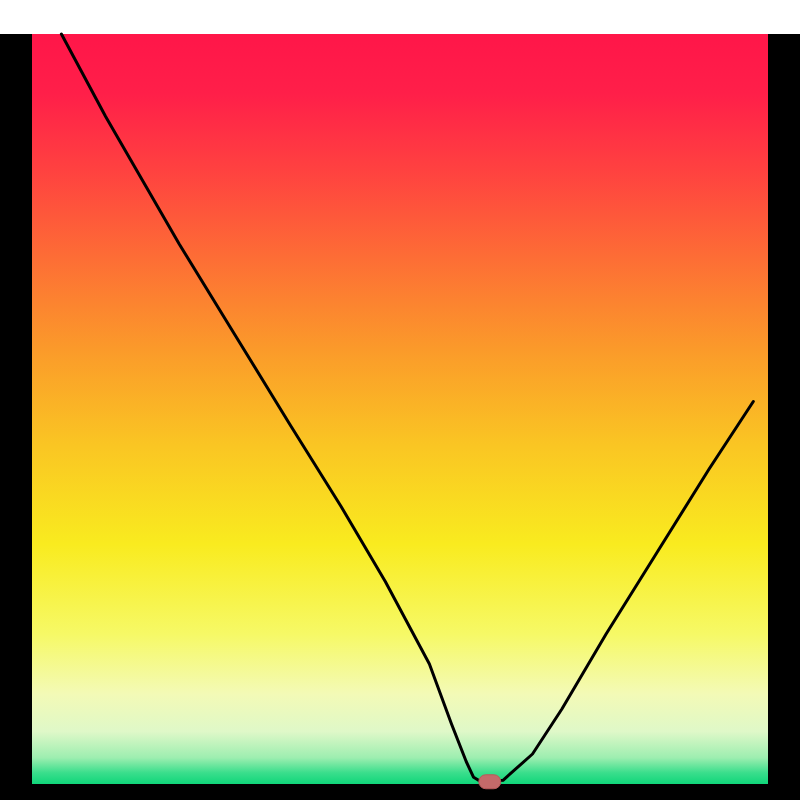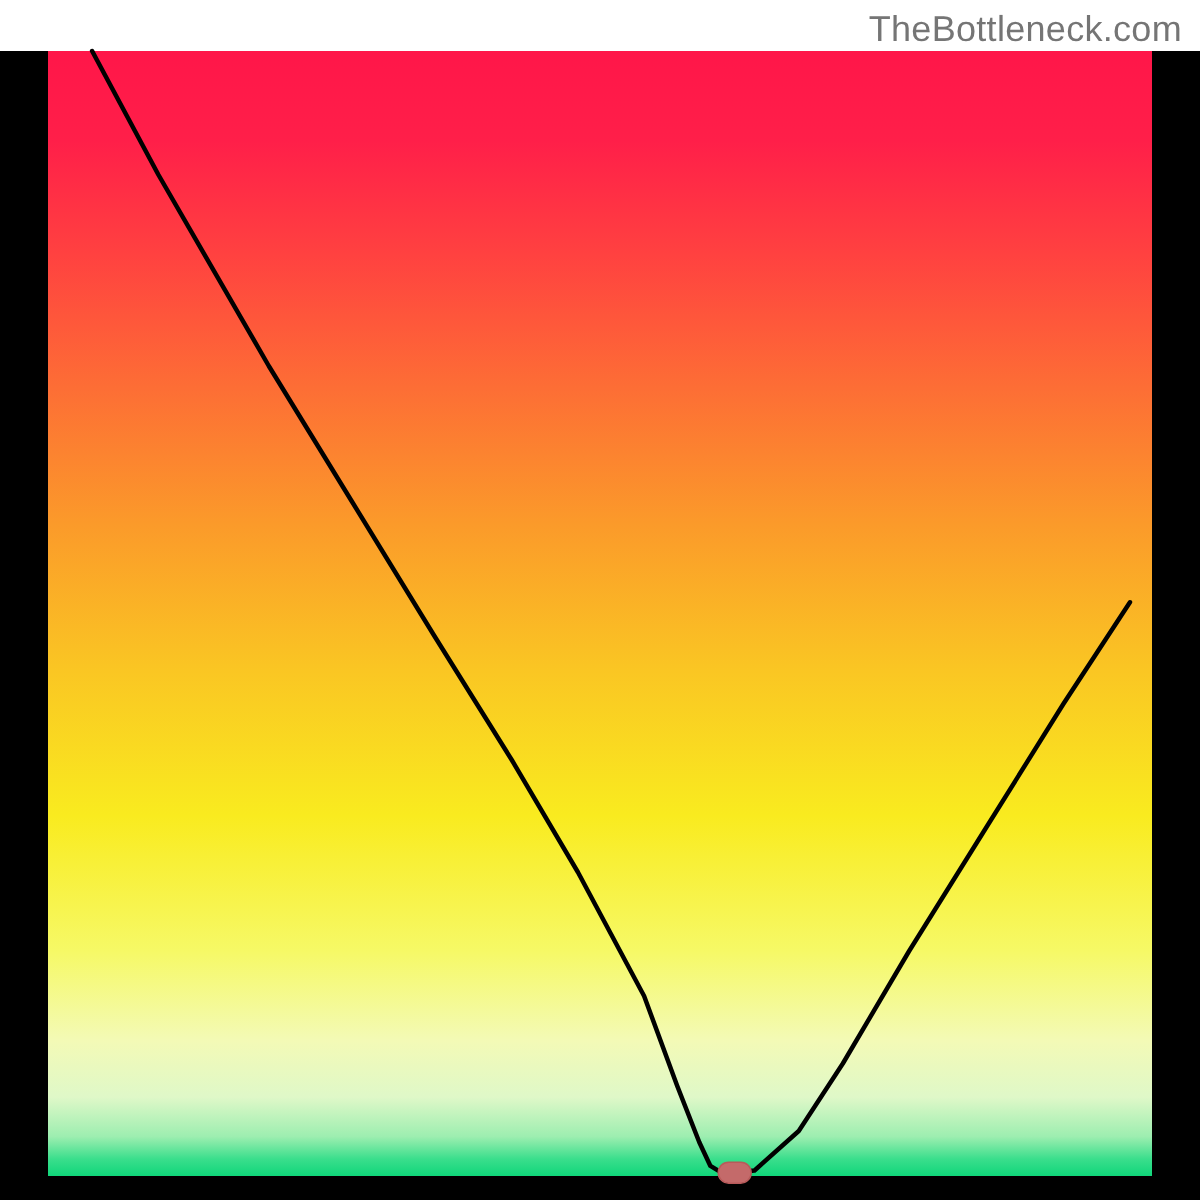--- a/index.html
+++ b/index.html
@@ -22,21 +22,20 @@
     font-weight: 400;
     letter-spacing: 0.2px;
     z-index: 10;
   }
   svg { display: block; }
 </style>
 </head>
 <body>
 
 <div class="chart-wrap">
-  <div class="watermark">TheBottleneck.com</div>
   <svg id="chart-svg" width="800" height="800" viewBox="0 0 800 800">
     <defs>
       <linearGradient id="bg-grad" x1="0" y1="0" x2="0" y2="1">
           <stop offset="0%" stop-color="#ff1649"></stop>
           <stop offset="8%" stop-color="#ff1f49"></stop>
           <stop offset="18%" stop-color="#ff4140"></stop>
           <stop offset="30%" stop-color="#fd6e35"></stop>
           <stop offset="42%" stop-color="#fb9a2a"></stop>
           <stop offset="55.00000000000001%" stop-color="#fac623"></stop>
           <stop offset="68%" stop-color="#f9eb1f"></stop>

